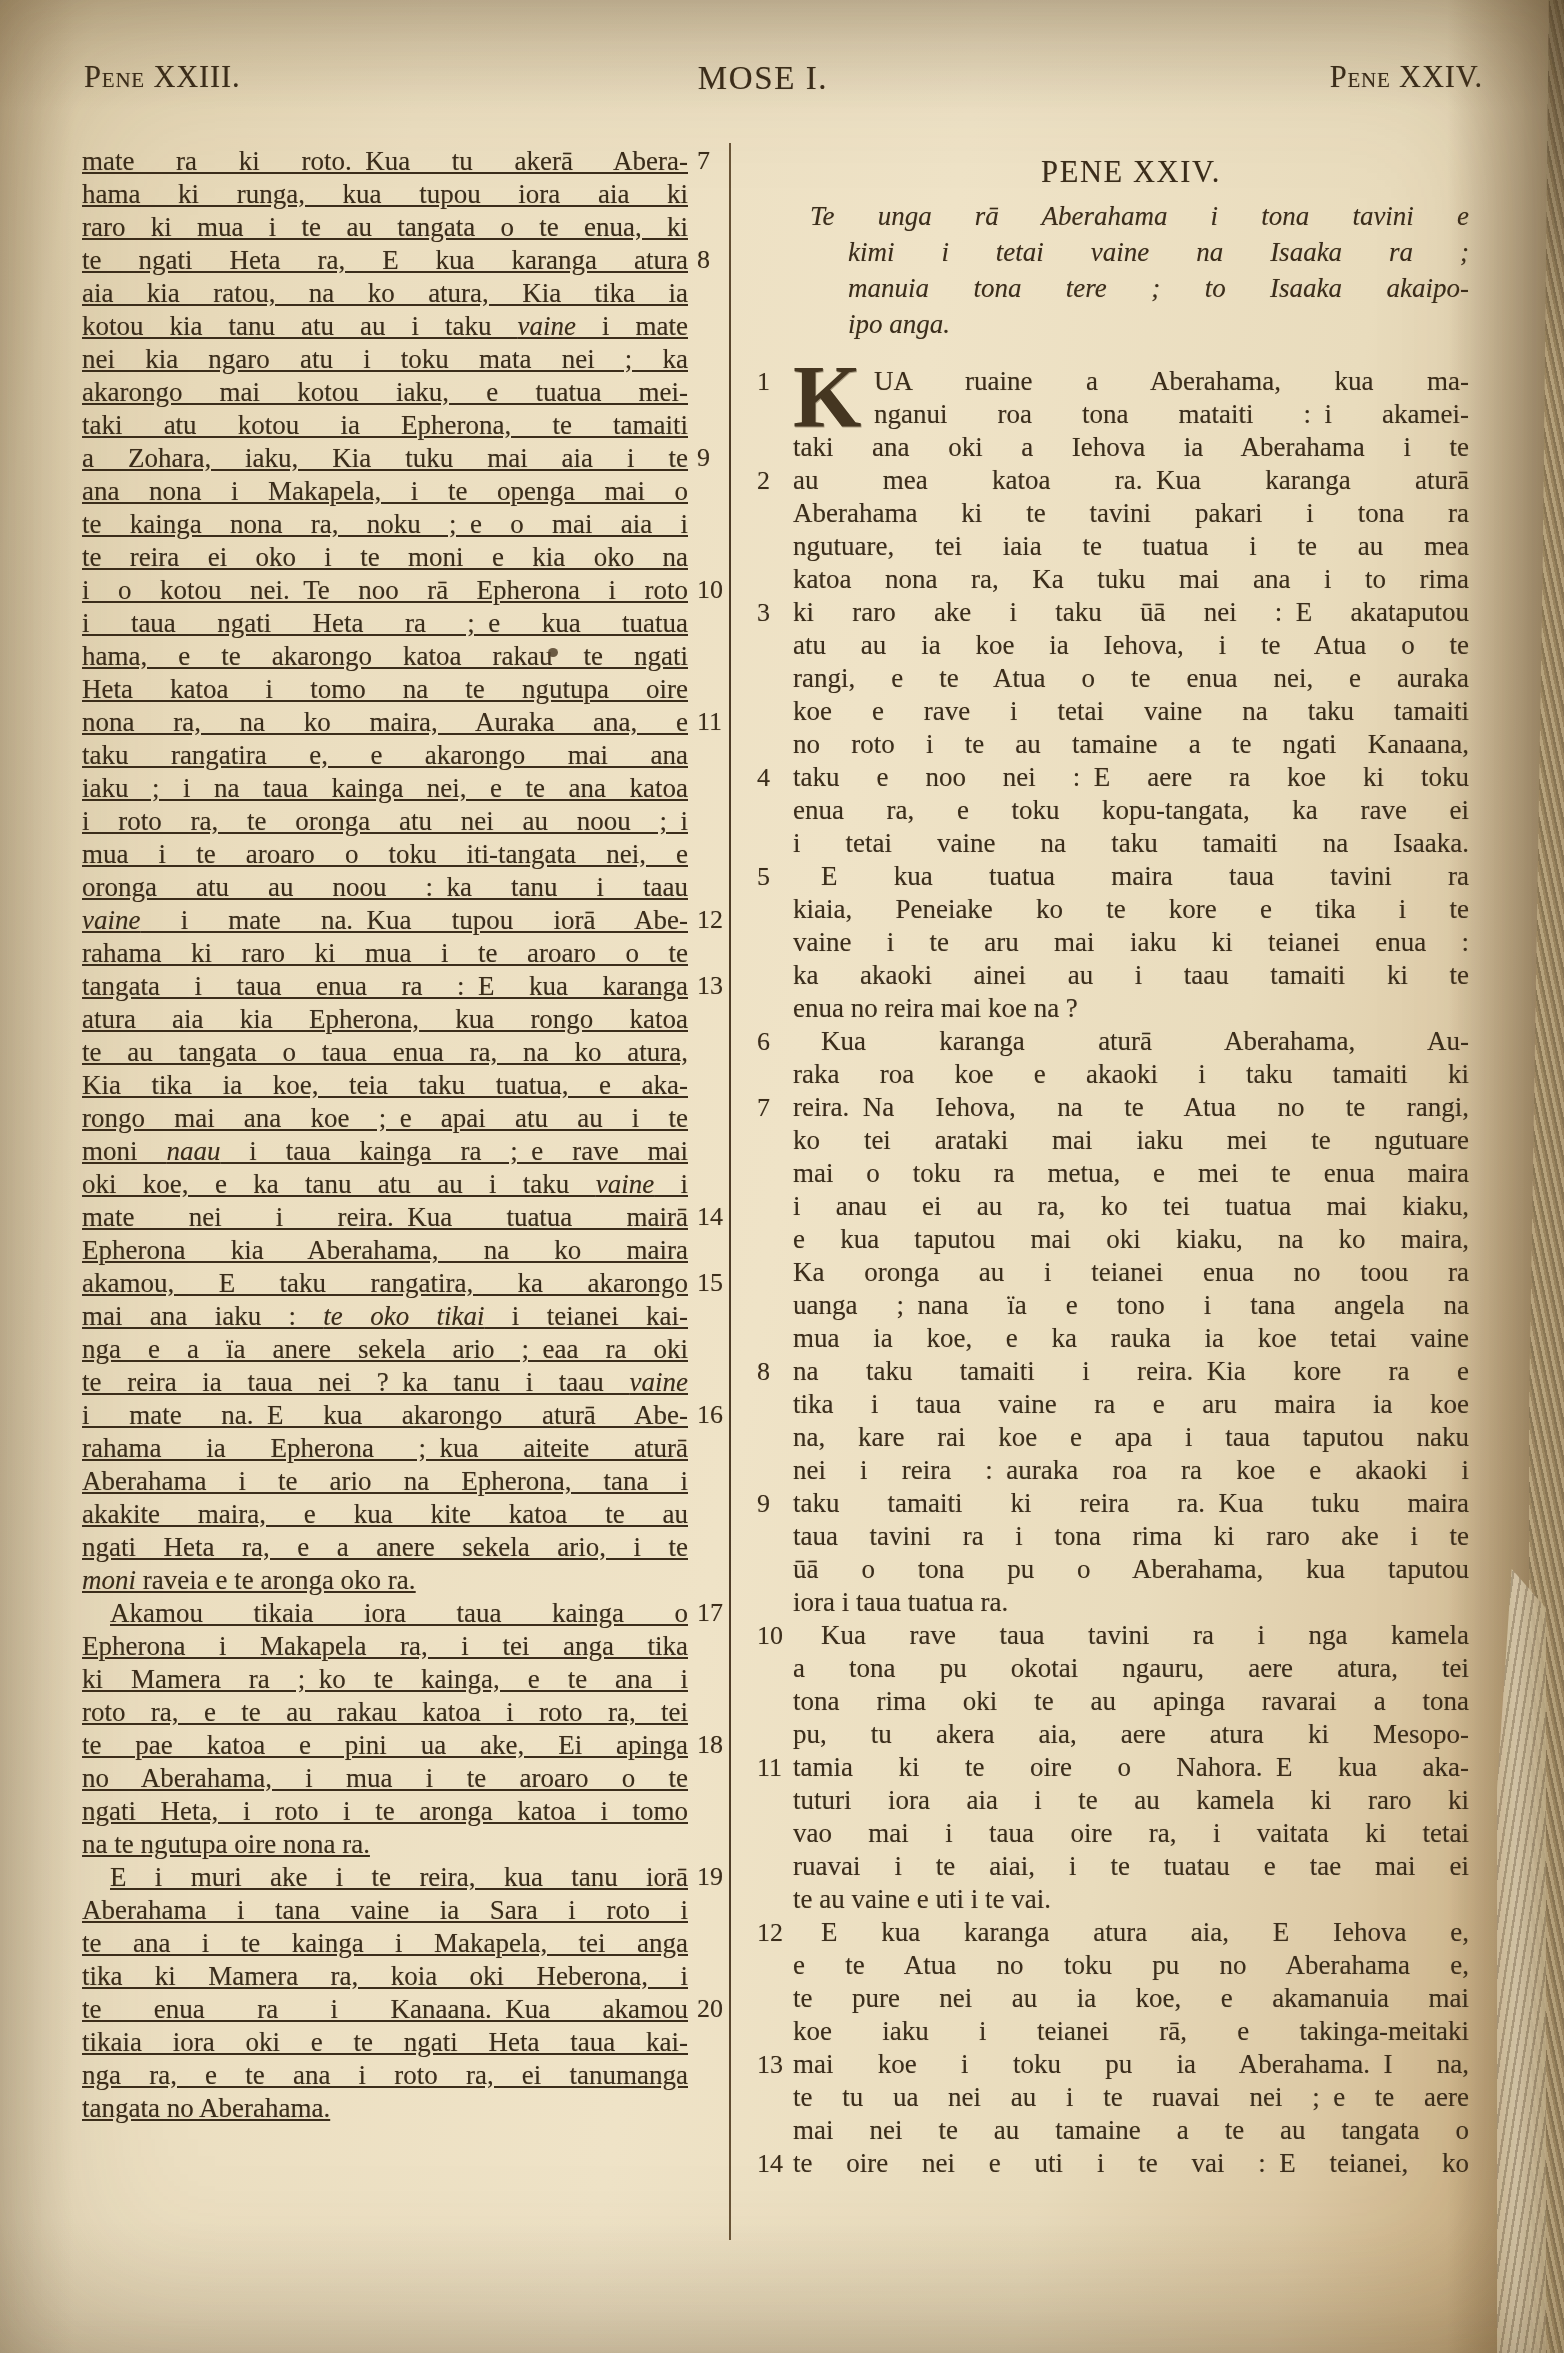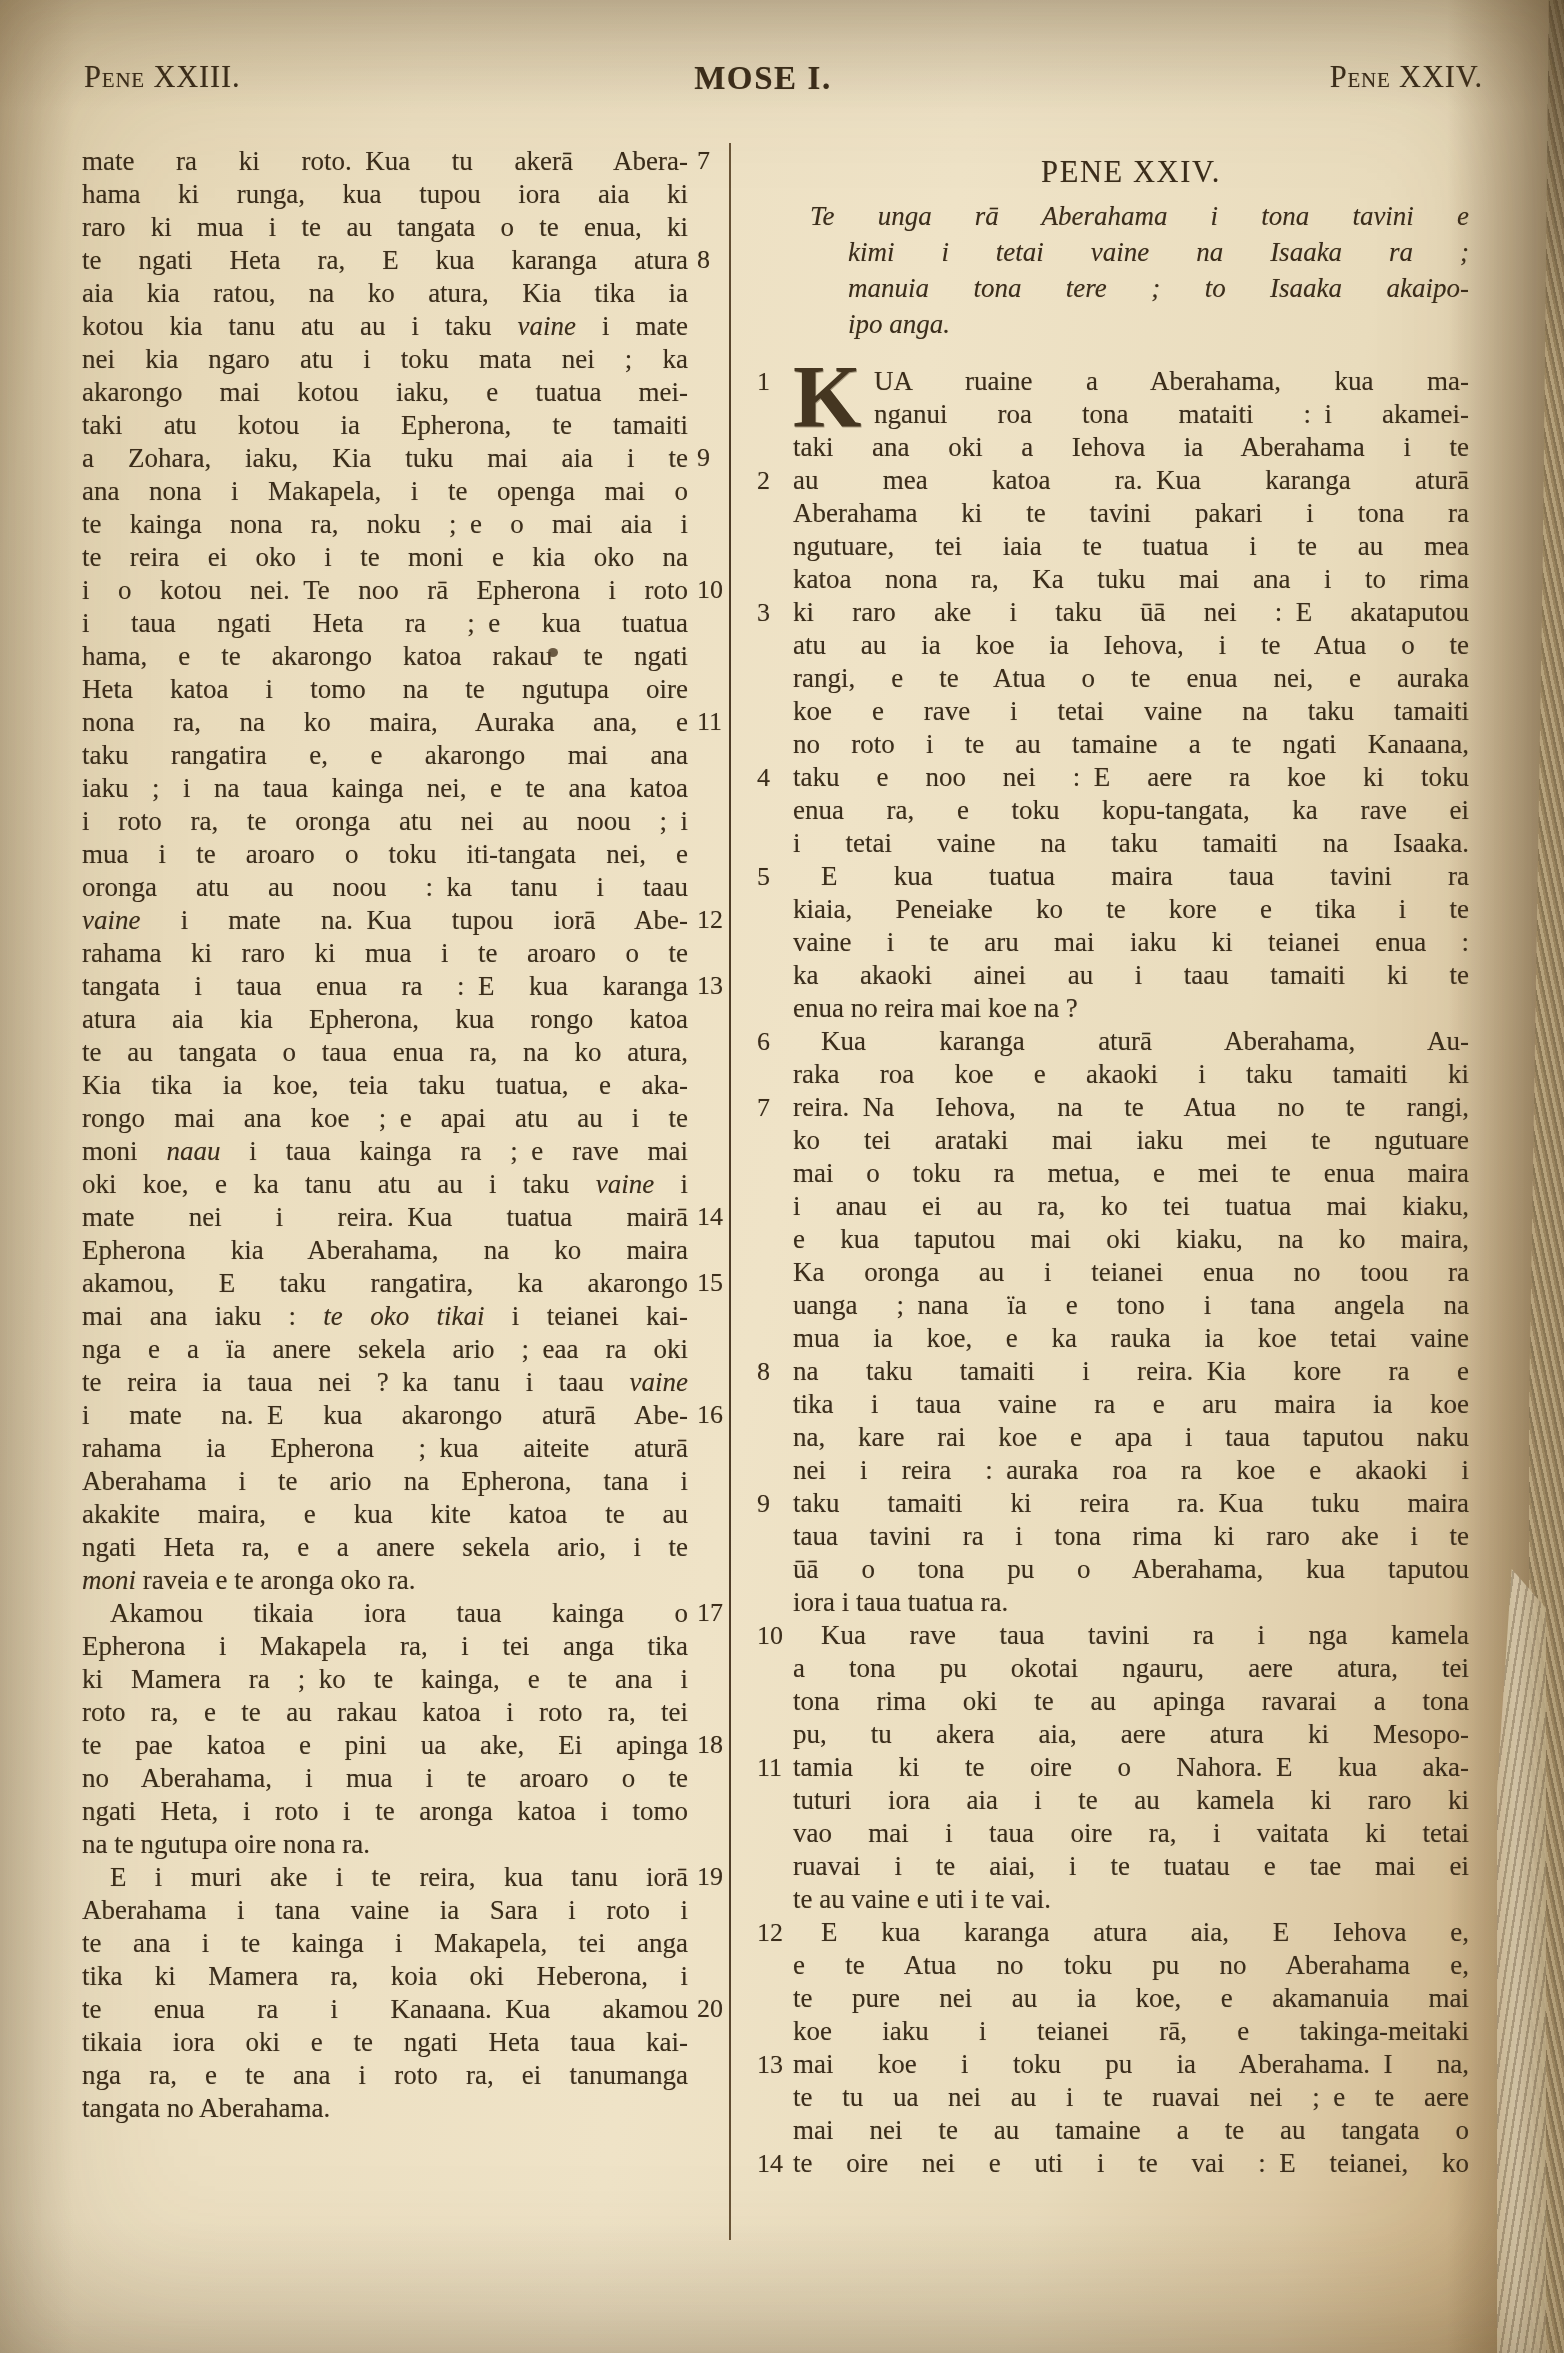--- a/index.html
+++ b/index.html
@@ -26,24 +26,24 @@
   .page-curl{position:absolute;right:19px;top:1569px;width:49px;height:785px;opacity:.85;
     background:
       repeating-linear-gradient(99deg, rgba(110,94,72,.42) 0 2.3px, rgba(0,0,0,0) 2.3px 7.8px),
       linear-gradient(to right,#d8c7a6,#e6d9bd 40%,#cdbb97);
     clip-path:polygon(30% 0,100% 5%,100% 100%,0 100%,0 28%);}
 
   .txt{text-shadow:0 0 0.8px rgba(59,45,27,.35);}
 
   .runhead{position:absolute;top:60px;font-size:30.5px;letter-spacing:0.8px;}
   .rh-left{left:84px;font-variant:small-caps;}
-  .rh-center{left:102px;width:1322px;text-align:center;font-size:33px;letter-spacing:1.6px;font-weight:bold;}
+  .rh-center{left:102px;width:1322px;text-align:center;font-size:33px;letter-spacing:1.6px;}
   .rh-right{left:82px;width:1401px;text-align:right;font-variant:small-caps;}
 
-  .lcol{position:absolute;left:82px;top:146px;width:661px;font-size:27px;}
+  .lcol{position:absolute;left:82px;top:146px;width:661px;font-size:27px;text-decoration:underline;}
   .rcol{position:absolute;left:757px;top:146px;width:720px;font-size:27px;}
 
   .ln{position:relative;overflow:hidden;}
   .lcol .ln{height:33px;}
   .t{display:block;text-align:justify;}
   .j::after{content:"";display:inline-block;width:100%;}
   .ind{text-indent:28px;}
   .lcol .t{width:606px;}
   .lcol .vnum{position:absolute;left:615px;top:0;width:45px;font-size:26px;text-align:left;}
 

